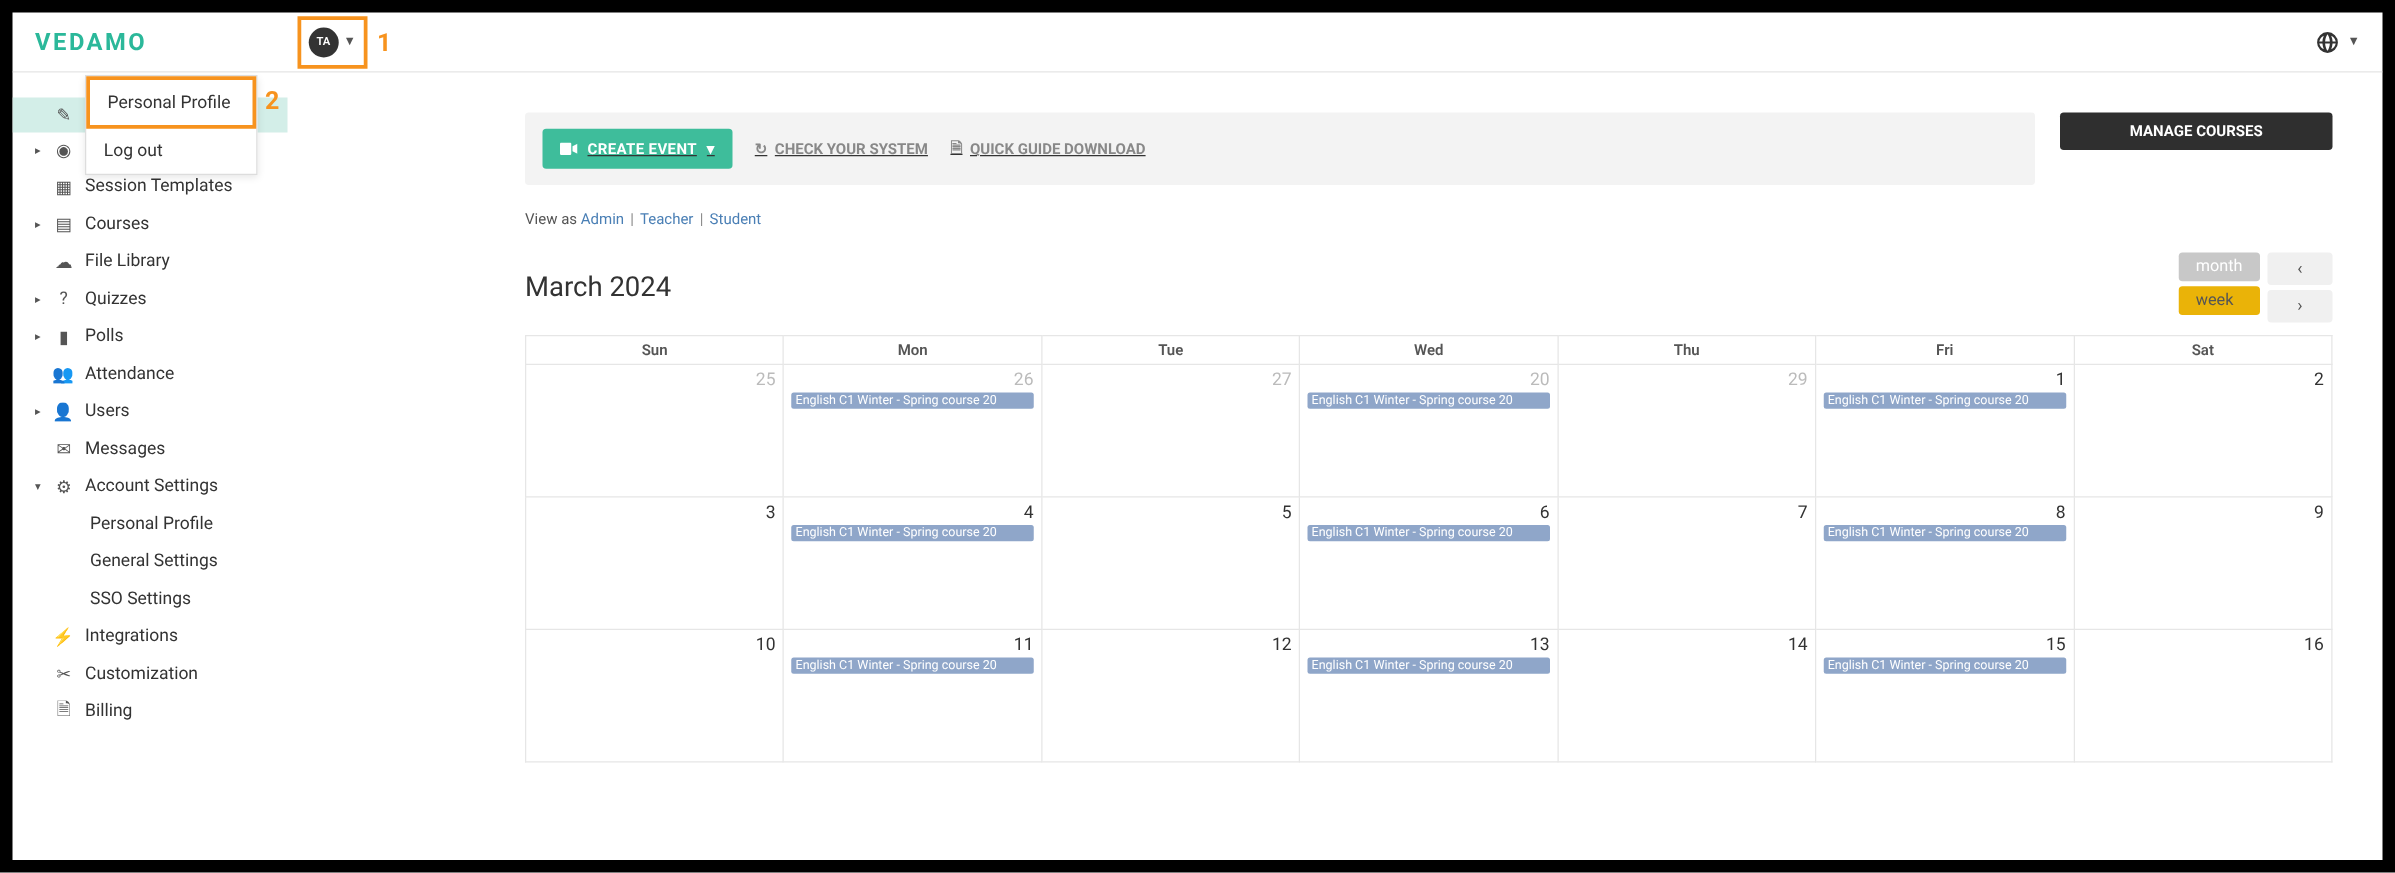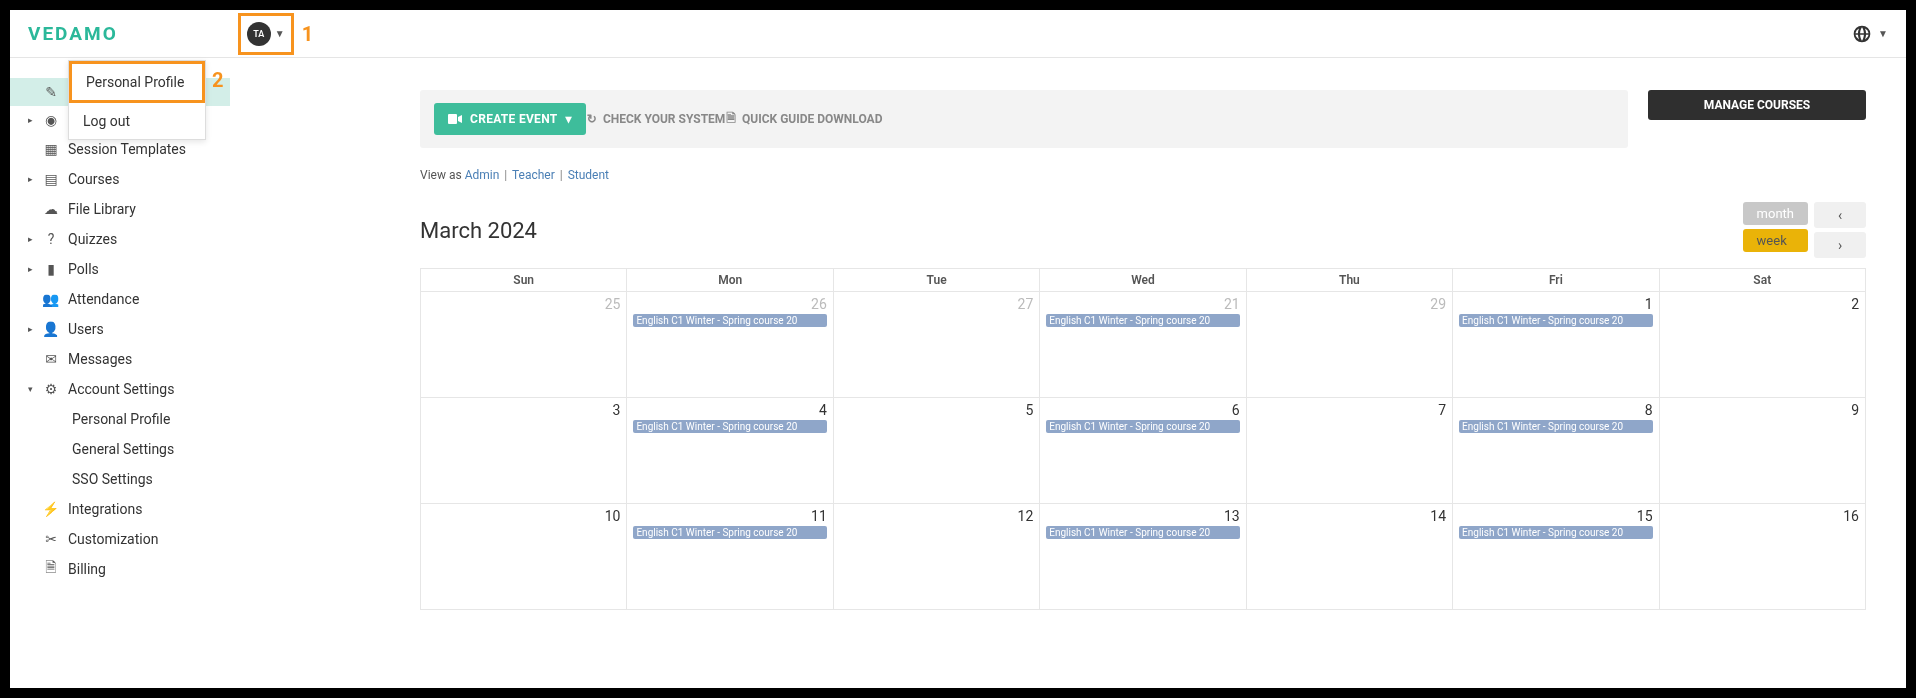--- a/index.html
+++ b/index.html
@@ -163,21 +163,22 @@
     margin-top: 32px;
   }
   .toolbar {
     flex: 1;
     background: #f3f3f3;
     height: 58px;
     border-radius: 3px;
     display: flex;
     align-items: center;
     padding: 0 14px;
-    gap: 1px;
+    gap: 18px;
+    text-decoration: underline;
   }
   .btn-create {
     background: #3ebd9b;
     color: #fff;
     font-size: 12px;
     font-weight: 700;
     letter-spacing: 0.3px;
     padding: 9px 14px;
     border-radius: 3px;
     display: flex;
@@ -479,21 +480,21 @@
               <div class="daynum">25</div>
             </td>
             <td class="dim">
               <div class="daynum">26</div>
               <div class="event">English C1 Winter - Spring course 20</div>
             </td>
             <td class="dim">
               <div class="daynum">27</div>
             </td>
             <td class="dim">
-              <div class="daynum">21</div>
+              <div class="daynum">20</div>
               <div class="event">English C1 Winter - Spring course 20</div>
             </td>
             <td class="dim">
               <div class="daynum">29</div>
             </td>
             <td>
               <div class="daynum">1</div>
               <div class="event">English C1 Winter - Spring course 20</div>
             </td>
             <td>

